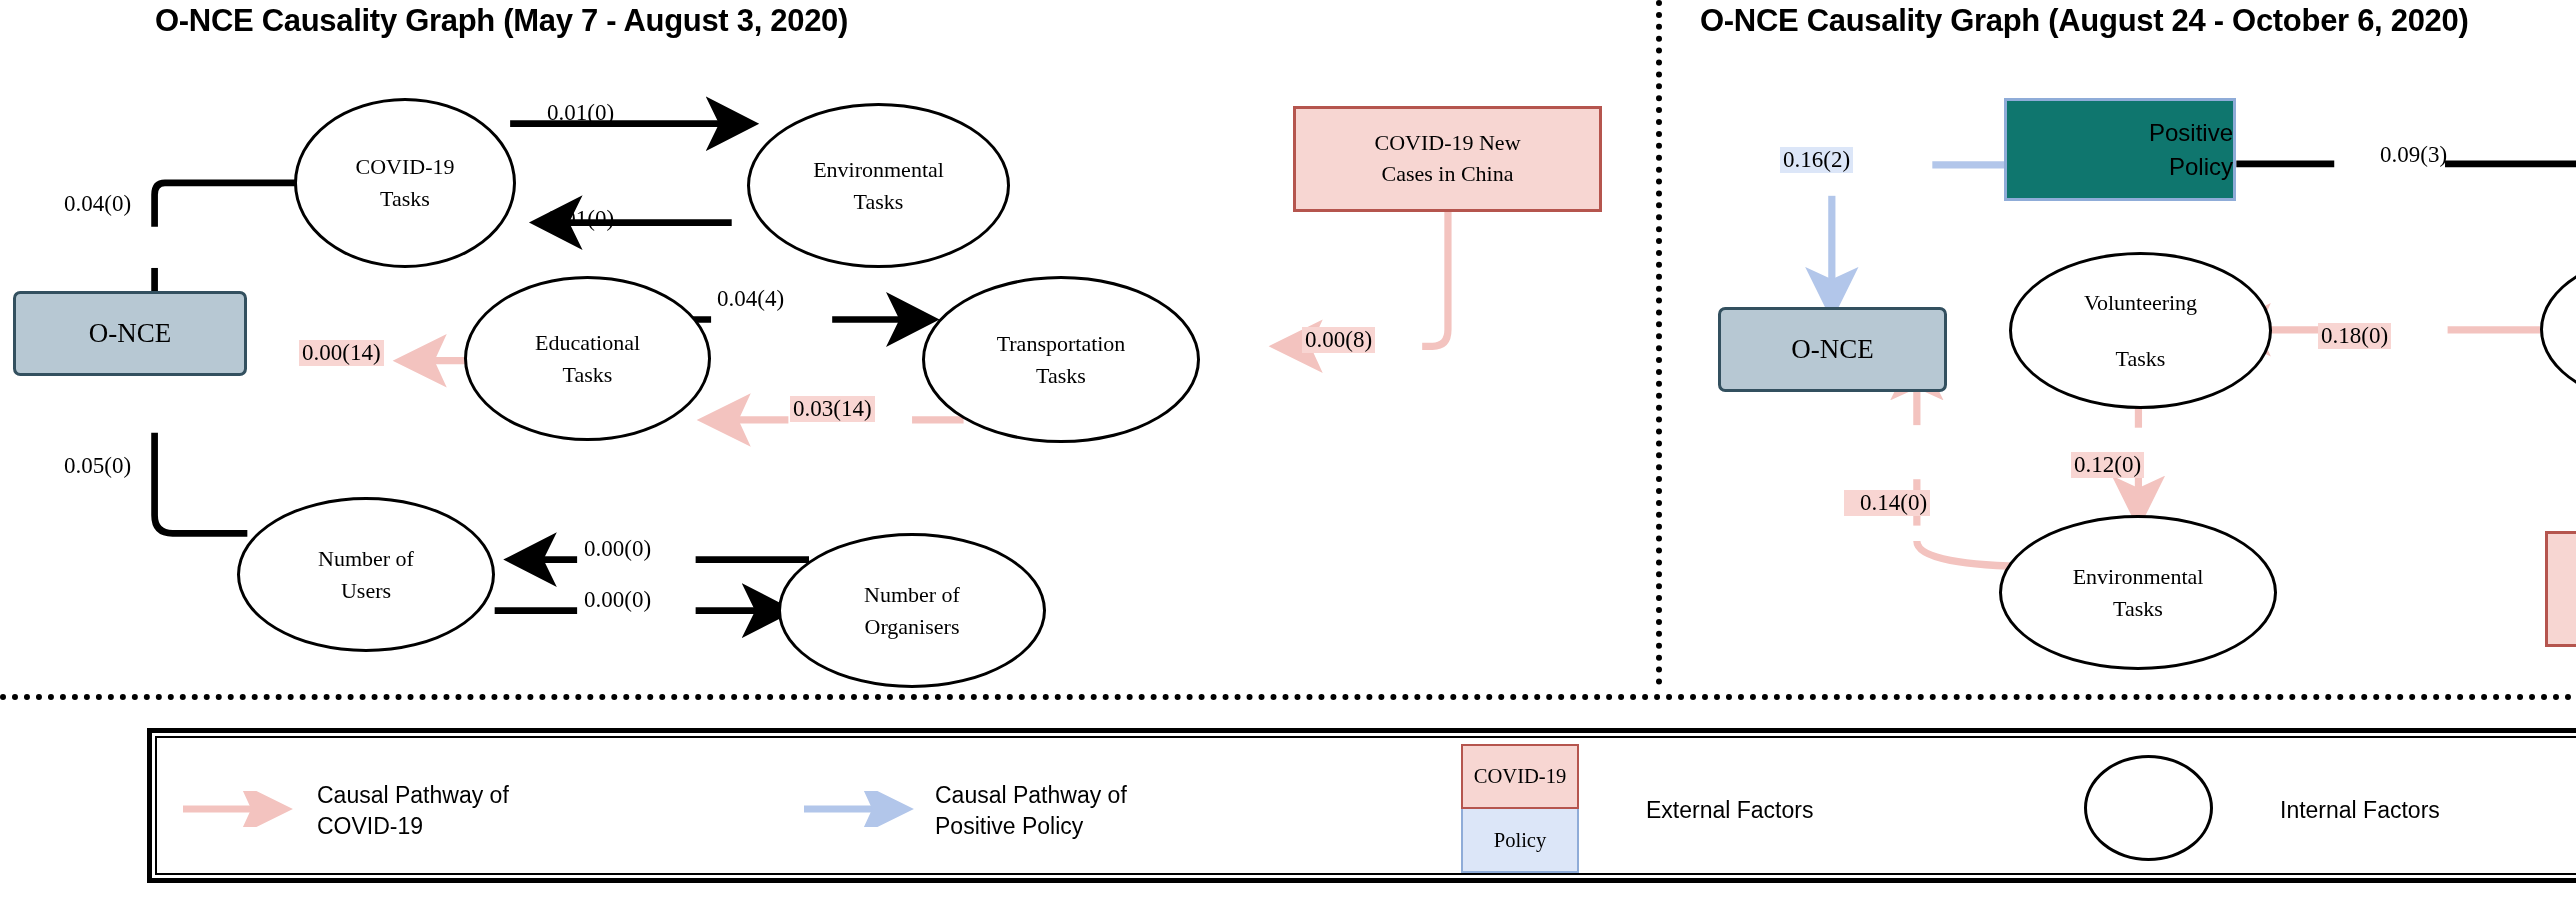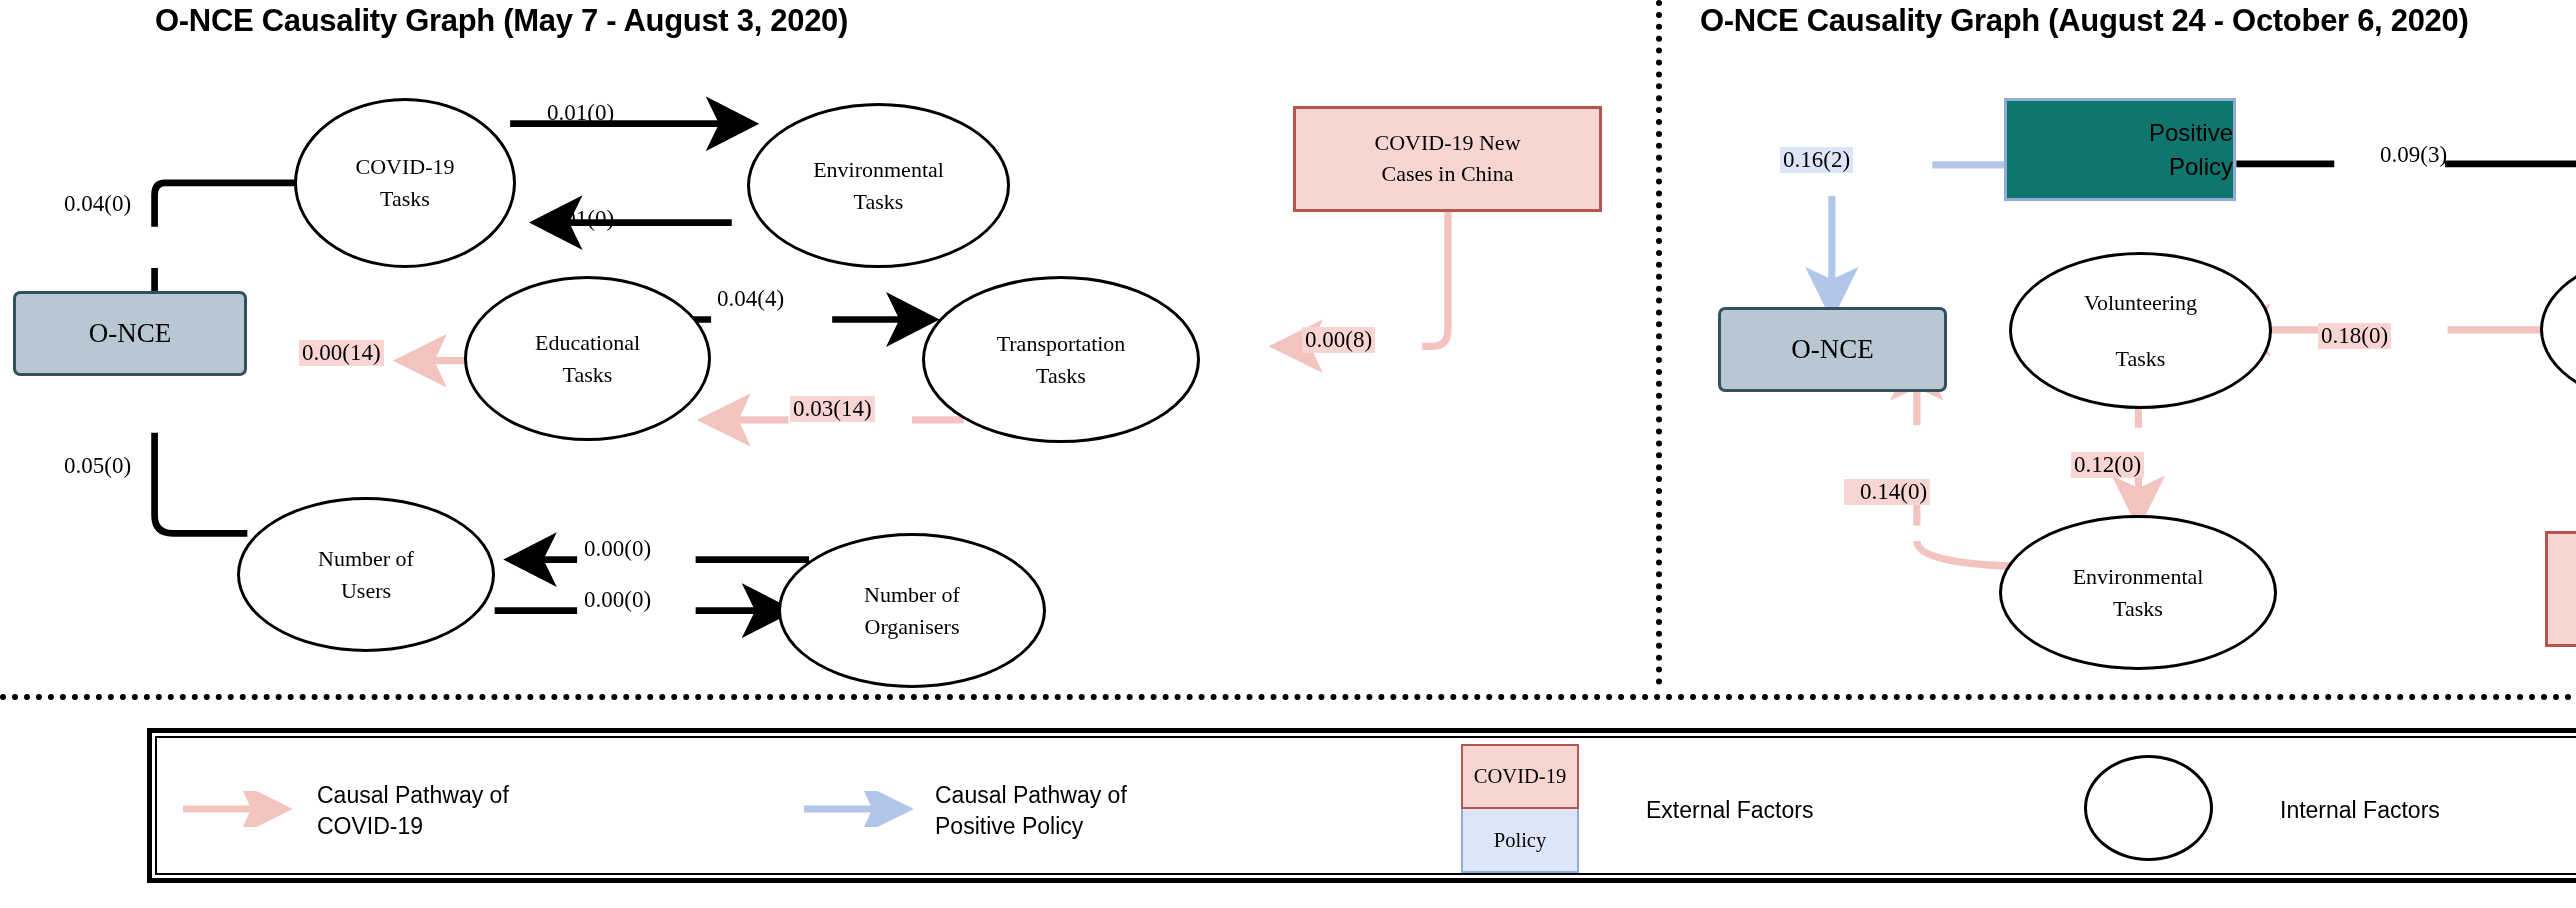--- a/index.html
+++ b/index.html
@@ -244,21 +244,21 @@
 
   <div class="extBoxRed" style="left:2545px;top:531px;width:319px;height:116px;">
     
     
   </div>
 
   <div class="elabel blue" style="left:1780px;top:147px;">0.16(2)</div>
   <div class="elabel plain" style="left:2334px;top:142px;margin-left:43px;">0.09(3)</div>
   <div class="elabel pink" style="left:2318px;top:323px;">0.18(0)</div>
   <div class="elabel pink" style="left:2071px;top:452px;">0.12(0)</div>
-  <div class="elabel pink" style="left:1844px;top:479px;padding-left:16px;">0.14(0)</div>
+  <div class="elabel pink" style="left:1844px;top:490px;padding-left:16px;">0.14(0)</div>
 
   <div id="legend">
     <div id="legend-inner"></div>
 
     <svg class="lg-arrow" style="left:31px;top:58px;width:113px;height:36px;" viewBox="0 0 220 70">
       <defs>
         <marker id="lg-ah-pink" markerWidth="8" markerHeight="8" refX="4" refY="4" orient="auto" markerUnits="strokeWidth">
           <path d="M0,0.3 L7.5,4 L0,7.7 L1.7,4 Z" fill="#f3c3bf"></path>
         </marker>
       </defs>

